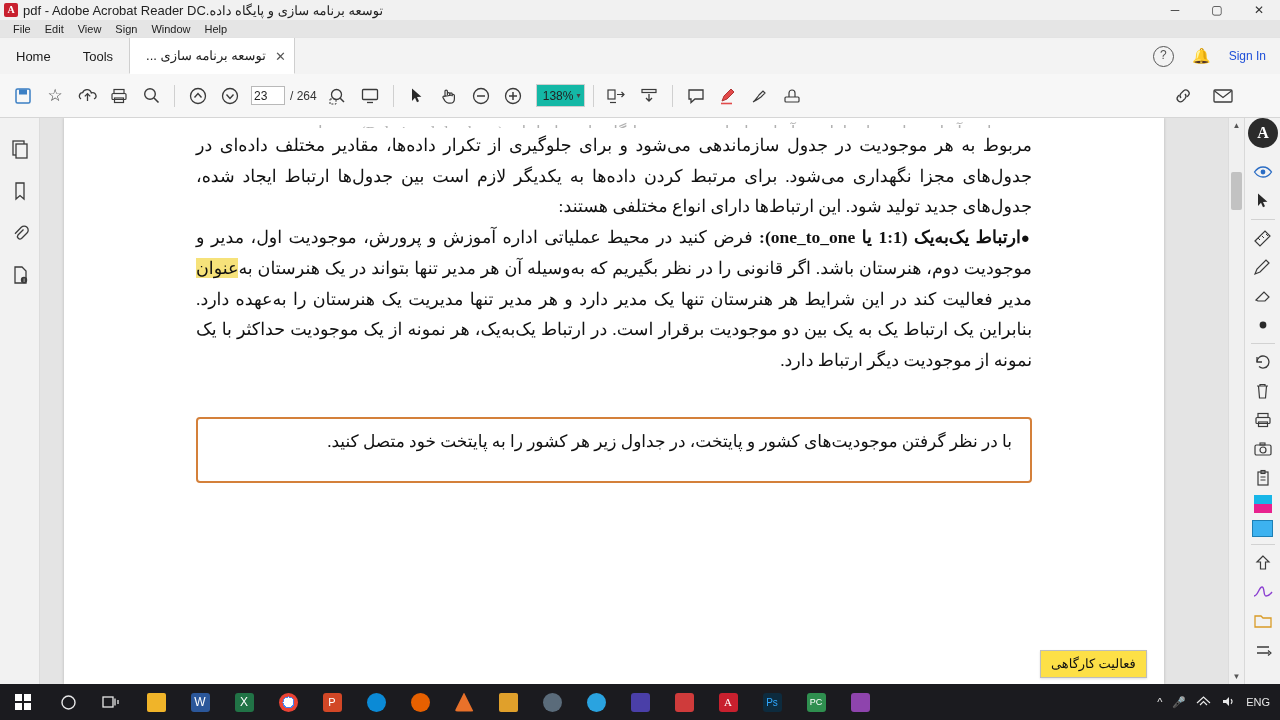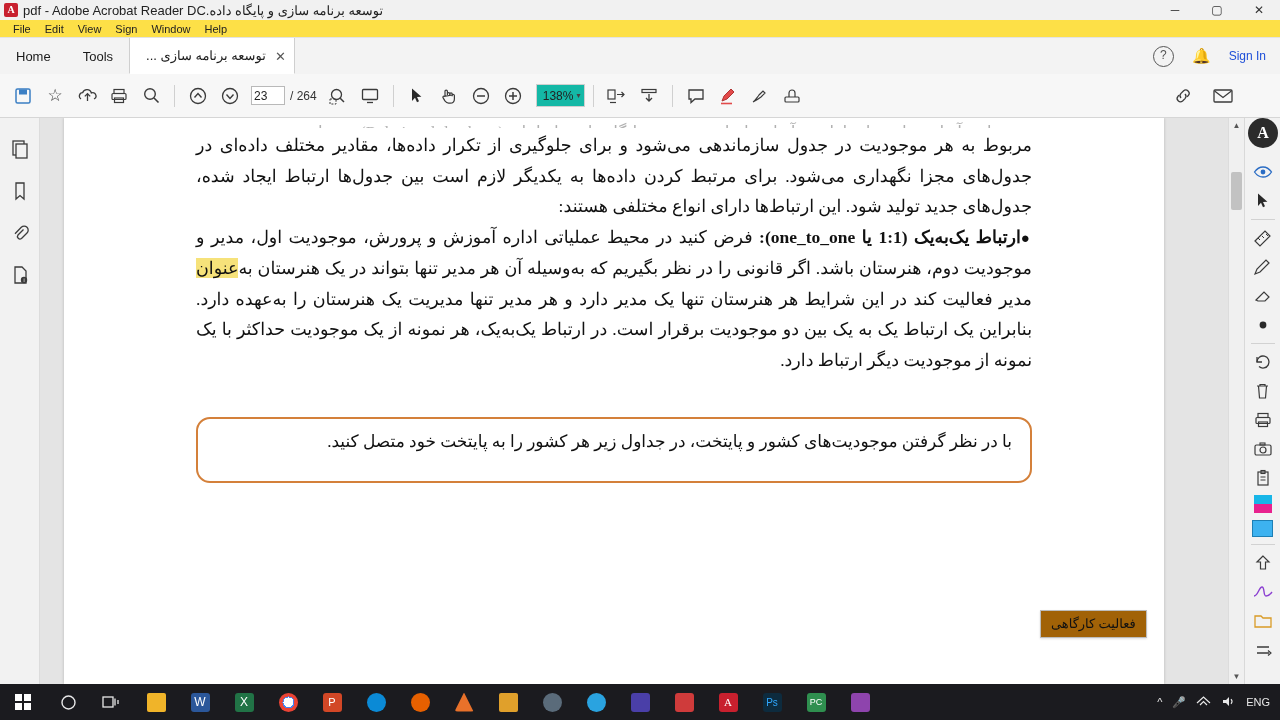--- a/index.html
+++ b/index.html
@@ -42,21 +42,21 @@
   .titlebar .win-btn {
     width: 42px; height: 20px;
     display: flex; align-items: center; justify-content: center;
     font-size: 12px; color: #333;
   }
 
   
   .menubar {
     position: absolute; top: 20px; left: 0;
     width: 1280px; height: 18px;
-    background: #fde047;
+    background: #e5e5e5;
     border-bottom: 1px solid #e3e3e3;
     display: flex; align-items: center;
     padding-left: 6px;
     box-sizing: border-box;
   }
   .menubar .menu-item {
     font-size: 11px; color: #222;
     padding: 0 7px; line-height: 18px;
   }
 
@@ -252,34 +252,34 @@
   .figcaption {
     text-align: center;
     font-family: "Liberation Serif", serif;
     font-size: 16px; color: #111;
     margin-top: 14px;
     direction: rtl;
   }
   .activity-box {
     margin-top: 42px;
     border: 2px solid #d4803a;
-    border-radius: 14px;
+    border-radius: 4px;
     height: 66px;
     padding: 12px 18px 0 18px;
     box-sizing: border-box;
     font-family: "Liberation Serif", serif;
     font-size: 17px;
     direction: rtl;
     color: #111;
   }
   .activity-tag {
     position: absolute;
-    left: 1000px; top: 492px;
+    left: 1000px; top: 532px;
     border: 1px solid #bdbdbd;
-    background: #a16207;
+    background: #fde047;
     padding: 5px 10px;
     font-size: 13px; color: #111;
     direction: rtl;
     font-family: "Liberation Serif", serif;
     box-shadow: 0 1px 2px rgba(0,0,0,.12);
   }
 
   
   .vscroll {
     position: absolute; top: 118px; right: 36px;

